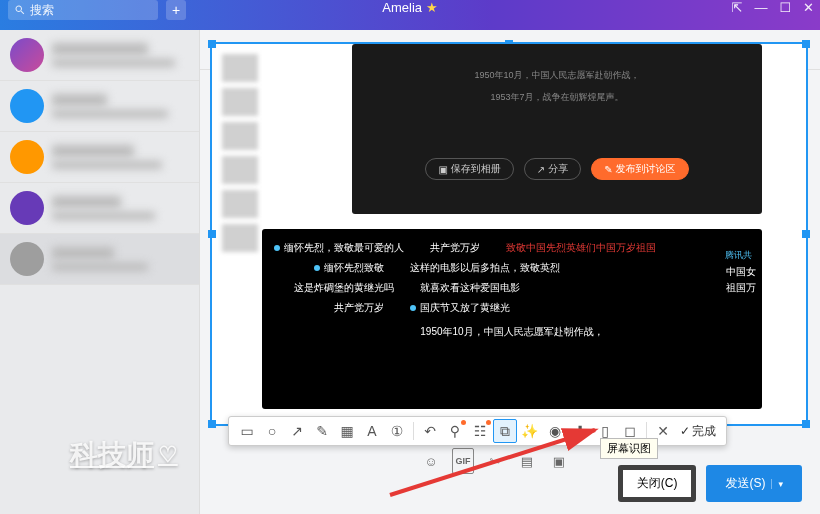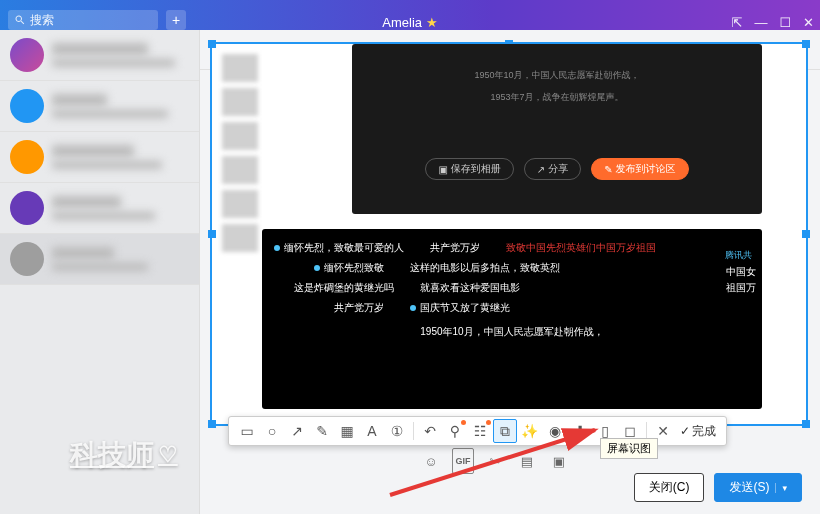--- a/index.html
+++ b/index.html
@@ -1,17 +1,17 @@
 <!DOCTYPE html>
 <html><head>
 <meta charset="utf-8">
 <style>
 * { margin:0; padding:0; box-sizing:border-box; font-family:"Microsoft YaHei",Arial,sans-serif; }
 body { width:820px; height:514px; background:#eee; overflow:hidden; position:relative; }
-.titlebar { height:30px; background:linear-gradient(90deg,#2a7de1 0%,#5d3bc9 60%,#8a3bc9 100%); display:flex; align-items:flex-end; color:#fff; font-size:12px; position:relative; }
+.titlebar { height:30px; background:linear-gradient(90deg,#2a7de1 0%,#5d3bc9 60%,#8a3bc9 100%); display:flex; align-items:flex-start; color:#fff; font-size:12px; position:relative; }
 .search-box { display:flex; align-items:center; margin-left:8px; background:rgba(255,255,255,.2); border-radius:3px; padding:2px 6px; width:150px; height:20px; }
 .search-box svg { width:12px; height:12px; fill:#fff; opacity:.8; }
 .search-box span { margin-left:4px; opacity:.9; }
 .add-btn { margin-left:8px; width:20px; height:20px; border-radius:3px; background:rgba(255,255,255,.2); display:flex; align-items:center; justify-content:center; color:#fff; font-size:14px; }
 .title-center { position:absolute; left:50%; transform:translateX(-50%); display:flex; align-items:center; gap:4px; font-size:13px; }
 .star { color:#ffd54a; }
 .win-btns { position:absolute; right:6px; display:flex; gap:12px; align-items:center; }
 .win-btns span { font-size:13px; opacity:.9; cursor:pointer; }
 .main { display:flex; height:484px; }
 .sidebar { width:200px; background:#e9eaec; border-right:1px solid #ddd; }
@@ -46,21 +46,21 @@
 .shot-toolbar { position:absolute; left:228px; top:416px; height:30px; background:#fff; border:1px solid #ccc; border-radius:3px; display:flex; align-items:center; padding:0 6px; gap:1px; z-index:10; box-shadow:0 2px 6px rgba(0,0,0,.2); }
 .tb-item { width:24px; height:24px; display:flex; align-items:center; justify-content:center; font-size:14px; color:#555; cursor:pointer; position:relative; }
 .tb-item.hl { background:#e3f2fd; border:1px solid #2196f3; border-radius:2px; }
 .tb-item .badge { position:absolute; top:1px; right:1px; width:5px; height:5px; background:#ff6b2c; border-radius:50%; }
 .tb-sep { width:1px; height:18px; background:#ddd; margin:0 3px; }
 .tb-text { font-size:12px; color:#333; padding:0 4px; display:flex; align-items:center; gap:2px; }
 .tooltip { position:absolute; left:600px; top:438px; background:#fffef0; border:1px solid #bbb; padding:2px 6px; font-size:11px; z-index:11; }
 .msg-toolbar { position:absolute; left:220px; top:418px; display:flex; gap:10px; align-items:center; z-index:3; }
 .msg-toolbar .ic { width:22px; height:22px; display:flex; align-items:center; justify-content:center; color:#666; font-size:13px; }
 .footer-btns { position:absolute; right:18px; bottom:12px; display:flex; gap:10px; z-index:3; }
-.fbtn { padding:5px 14px; font-size:12px; border:1px solid #404040; background:#fff; border-radius:3px; cursor:pointer; }
+.fbtn { padding:5px 14px; font-size:12px; border:5px solid #404040; background:#fff; border-radius:3px; cursor:pointer; }
 .fbtn.primary { background:#1e88e5; color:#fff; border-color:#1e88e5; display:flex; align-items:center; }
 .fbtn.primary .arr { margin-left:6px; border-left:1px solid rgba(255,255,255,.4); padding-left:6px; font-size:9px; }
 .watermark { position:absolute; left:70px; bottom:40px; color:rgba(255,255,255,.85); z-index:20; text-shadow:0 1px 3px rgba(0,0,0,.3); }
 .watermark .big { font-size:28px; font-weight:bold; display:flex; align-items:center; gap:4px;text-decoration:underline; }
 .watermark .small { font-size:13px; opacity:.85; }
 .heart { font-size:22px; }
 .arrow { position:absolute; left:380px; top:425px; width:240px; height:75px; z-index:15; pointer-events:none; }
 </style>
 </head>
 <body>

